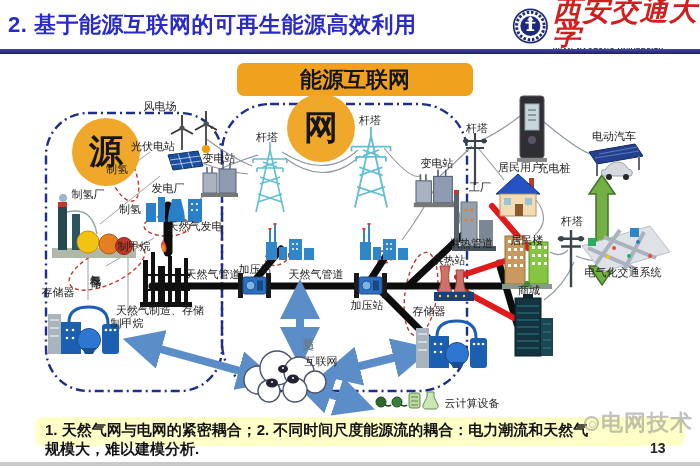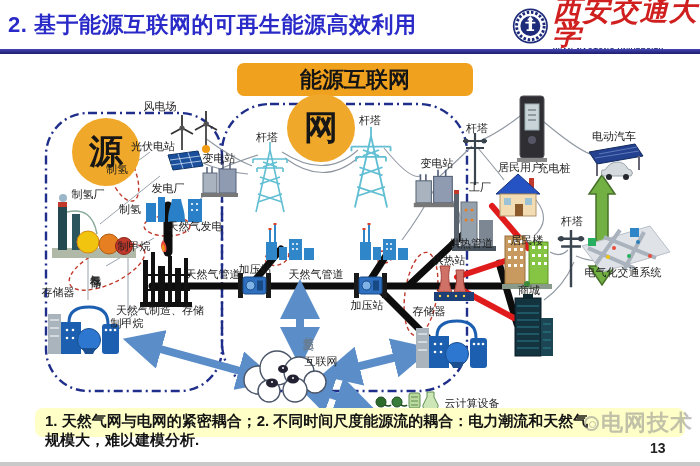--- a/index.html
+++ b/index.html
@@ -21,21 +21,21 @@
           background:#f0a11e;border-radius:7px;display:flex;align-items:center;
           justify-content:center;font-size:22px;font-weight:bold;color:#151515;}
   .badge{position:absolute;width:68px;height:68px;border-radius:50%;background:#efa829;
          display:flex;align-items:center;justify-content:center;font-size:34px;
          font-weight:bold;color:#161616;}
   .lb{position:absolute;transform:translate(-50%,-50%);font-size:11px;color:#1d1d1d;
       white-space:nowrap;line-height:9px;}
   .lb.vert{writing-mode:vertical-rl;letter-spacing:1px;}
   .lb.info{color:#6a7b8c;}
   
-  .caption{position:absolute;left:35px;top:408px;width:650px;height:29px;
+  .caption{position:absolute;left:35px;top:417px;width:650px;height:29px;
            background:#ffffc8;border-radius:8px;padding:3px 10px;box-sizing:border-box;
            font-size:15px;font-weight:bold;color:#141414;line-height:19px;}
   .pagenum{position:absolute;left:650px;top:440px;font-size:14px;font-weight:bold;color:#222;}
   .watermark{position:absolute;left:584px;top:408px;display:flex;align-items:center;gap:2px;
              opacity:0.55;}
   .wm-circle{width:15px;height:15px;border:2px solid #8f8f8f;border-radius:50%;
              box-sizing:border-box;position:relative;}
   .wm-circle::after{content:"";position:absolute;left:3px;top:3px;width:5px;height:5px;
              border:1.5px solid #8f8f8f;border-radius:50%;}
   .wm-text{font-size:22px;font-weight:bold;color:#8f8f8f;letter-spacing:1px;}

